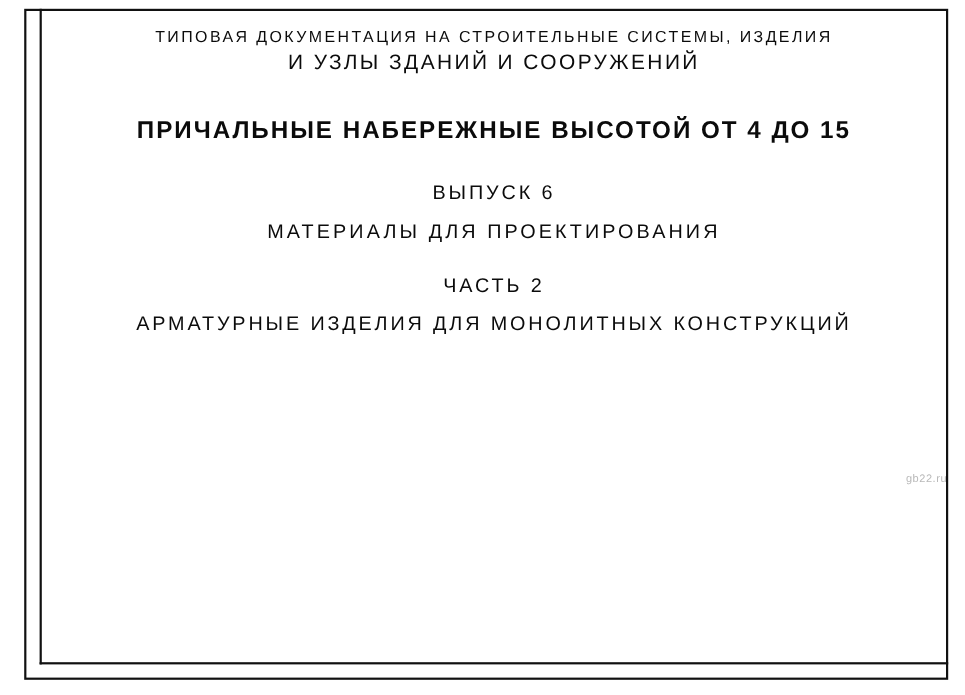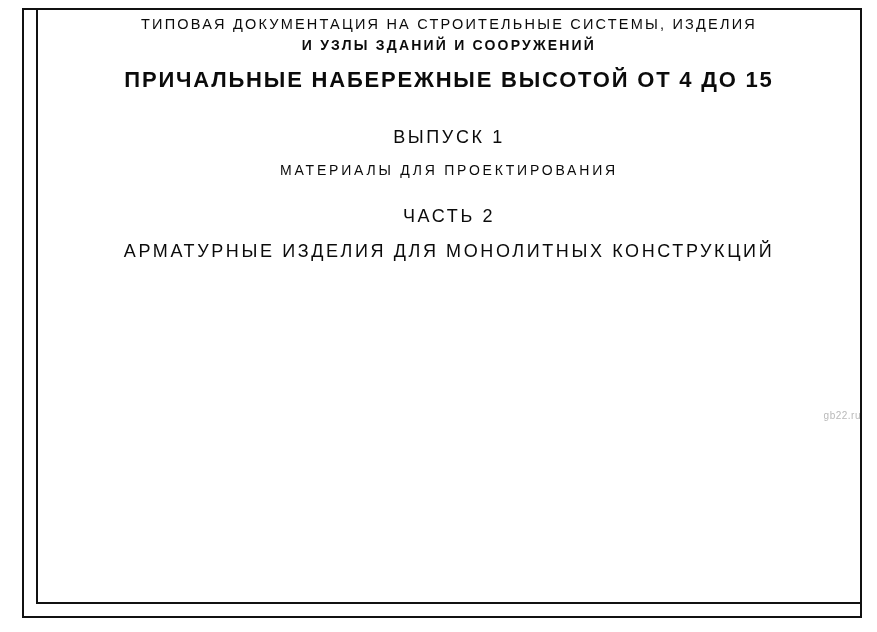--- a/index.html
+++ b/index.html
@@ -44,40 +44,39 @@
     box-sizing: border-box;
   }
 
   #content {
     position: absolute;
     left: 40px;
     top: 8px;
     width: 818px;
     height: 596px;
     box-sizing: border-box;
-    padding-top: 8px;
+    padding-top: 18px;
     text-align: center;
     color: #0b0b0b;
   }
 
   .line {
     letter-spacing: 1.6px;
     white-space: nowrap;
   }
 
   .header-line-1 {
     font-size: 14.5px;
     letter-spacing: 2.2px;
     margin-bottom: 5px;
   }
   .header-line-2 {
-    font-size: 14px;
+    font-size: 19px;
     letter-spacing: 2.2px;
-    margin-bottom: 14px;
-    font-weight: bold;
+    margin-bottom: 36px;
   }
 
   .series-line {
     font-size: 19px;
     letter-spacing: 2.6px;
     margin-bottom: 30px;
   }
 
   .doc-title {
     font-size: 22px;
@@ -85,39 +84,39 @@
     letter-spacing: 1.8px;
     margin-bottom: 34px;
   }
 
   .issue-line {
     font-size: 18px;
     letter-spacing: 2.6px;
     margin-bottom: 14px;
   }
   .materials-line {
-    font-size: 14px;
+    font-size: 18px;
     letter-spacing: 2.8px;
     margin-bottom: 14px;
   }
   .part-line {
     font-size: 18px;
     letter-spacing: 2.6px;
     margin-bottom: 14px;
     margin-top: 28px;
   }
   .subject-line {
     font-size: 18px;
     letter-spacing: 2.6px;
   }
 
   #watermark {
     position: absolute;
     right: 16px;
-    top: 410px;
+    top: 430px;
     font-size: 10px;
     color: #b9b9b9;
     letter-spacing: 0.5px;
   }
 </style>
 </head>
 <body>
 
 <div id="page">
 
@@ -129,21 +128,21 @@
     <div class="line header-line-1">ТИПОВАЯ  ДОКУМЕНТАЦИЯ  НА  СТРОИТЕЛЬНЫЕ  СИСТЕМЫ, ИЗДЕЛИЯ</div>
 
     <div class="line header-line-2">И  УЗЛЫ  ЗДАНИЙ  И  СООРУЖЕНИЙ</div>
 
 
     <div class="line doc-title">
       <span>ПРИЧАЛЬНЫЕ  НАБЕРЕЖНЫЕ  ВЫСОТОЙ ОТ 4 ДО 15</span>
       
     </div>
 
-    <div class="line issue-line">ВЫПУСК  1</div>
+    <div class="line issue-line">ВЫПУСК  6</div>
 
     <div class="line materials-line">МАТЕРИАЛЫ  ДЛЯ  ПРОЕКТИРОВАНИЯ</div>
 
     <div class="line part-line">ЧАСТЬ 2</div>
 
     <div class="line subject-line">АРМАТУРНЫЕ  ИЗДЕЛИЯ  ДЛЯ  МОНОЛИТНЫХ  КОНСТРУКЦИЙ</div>
 
   </div>
 
   <div id="watermark">gb22.ru</div>

